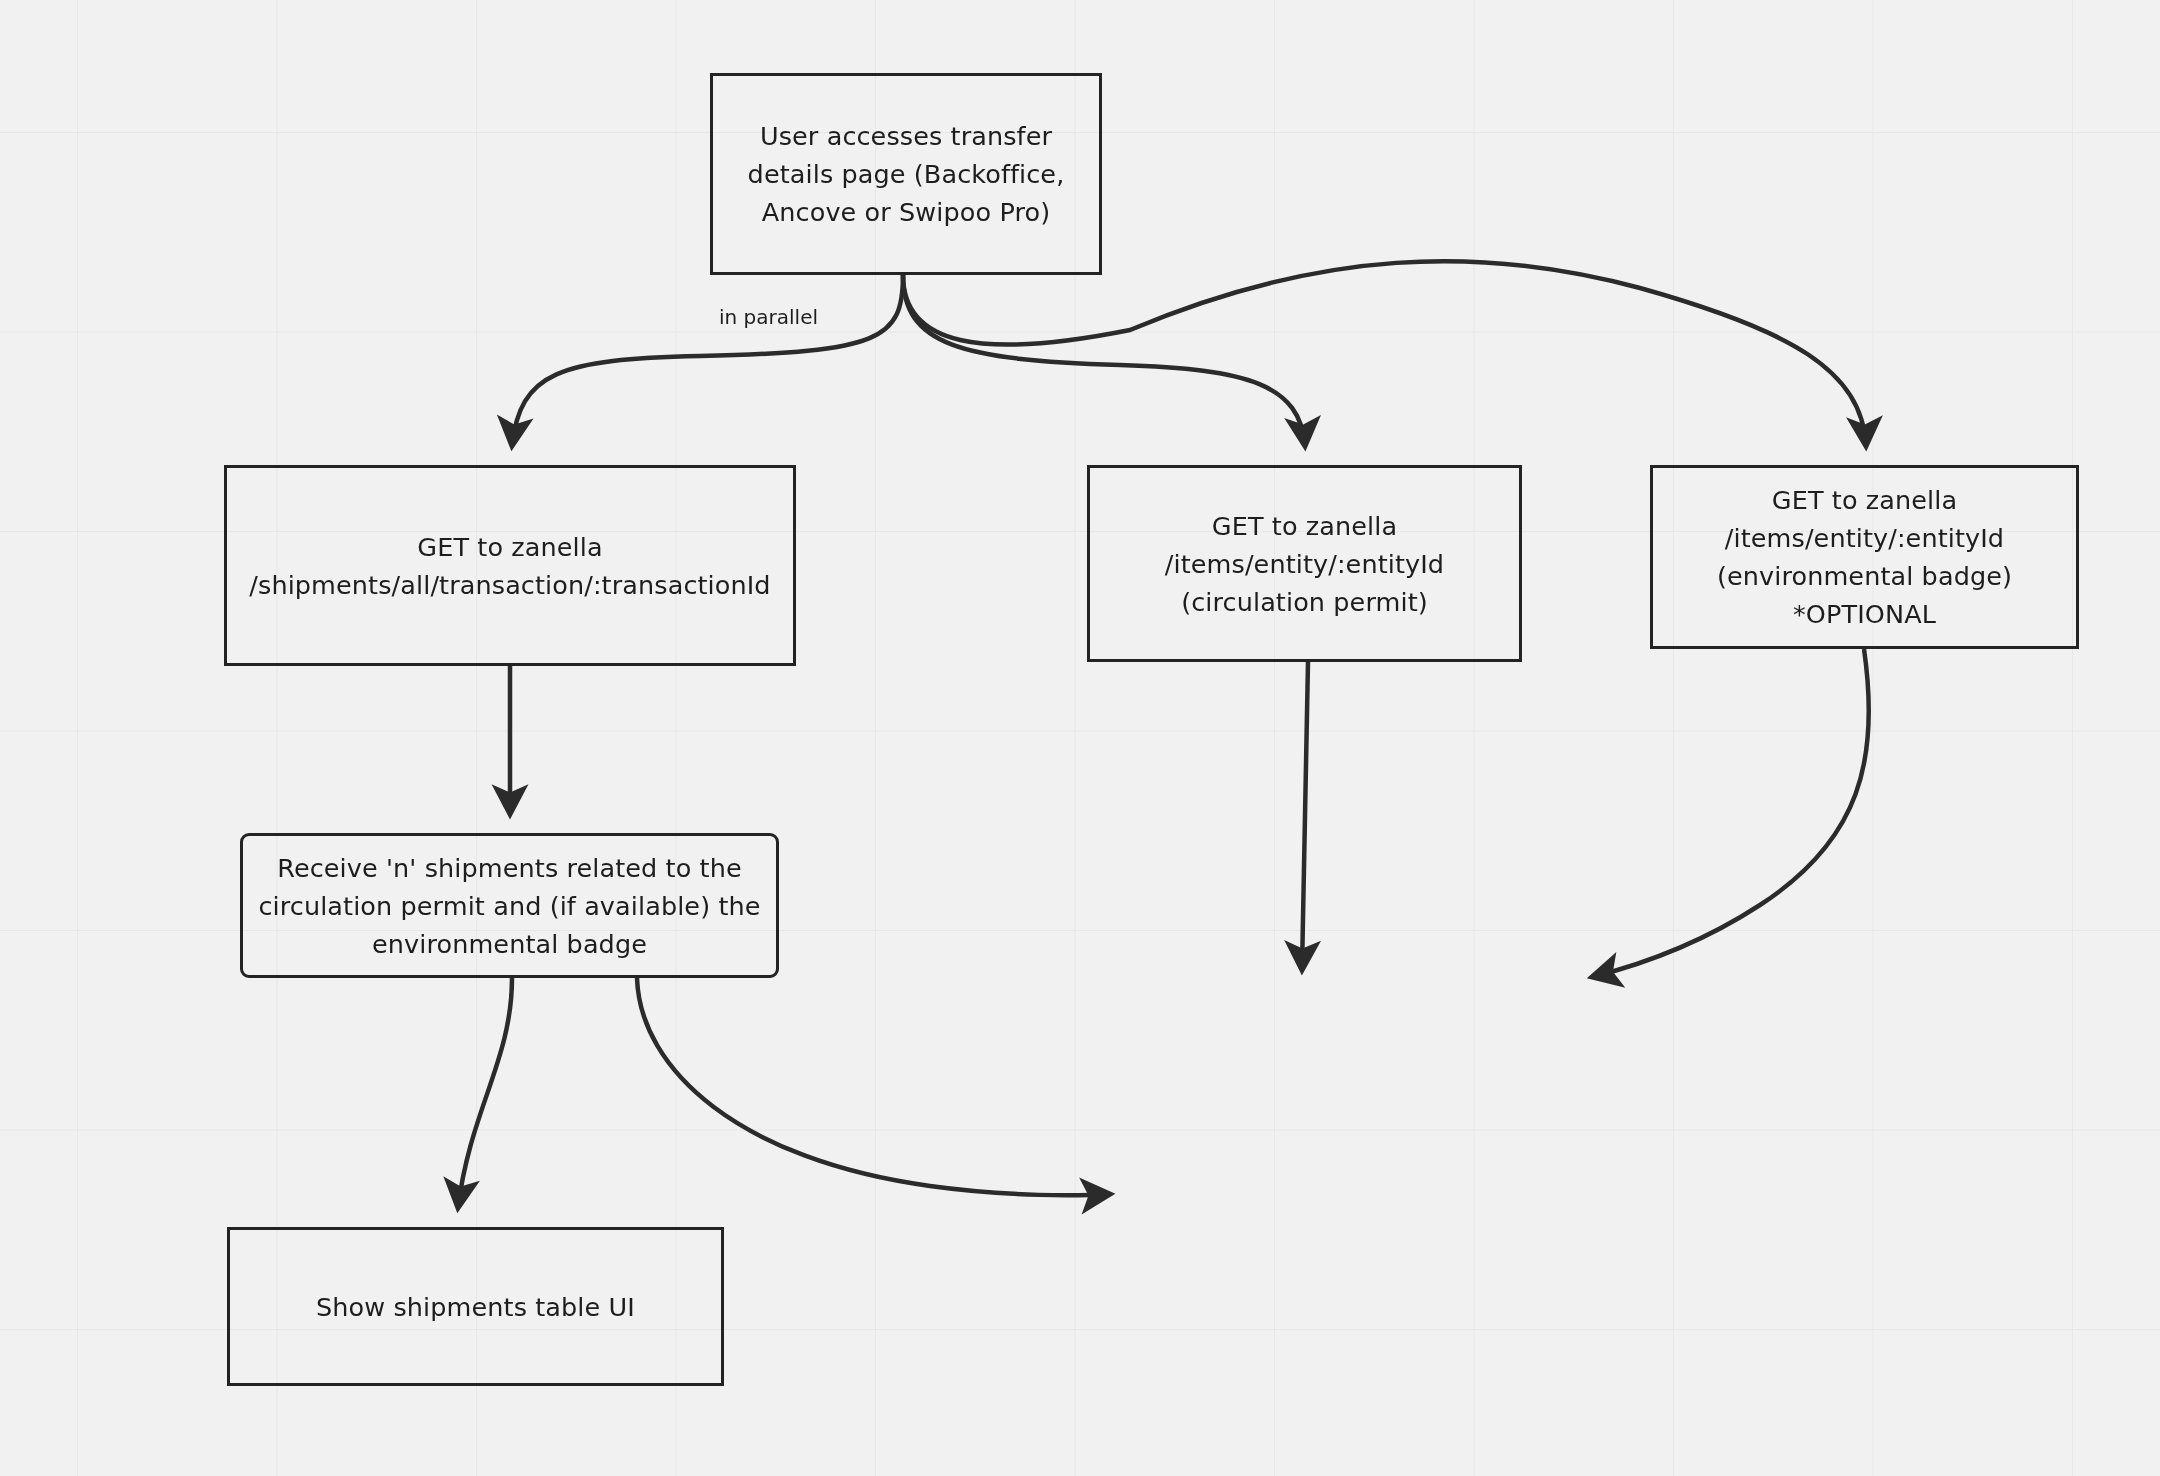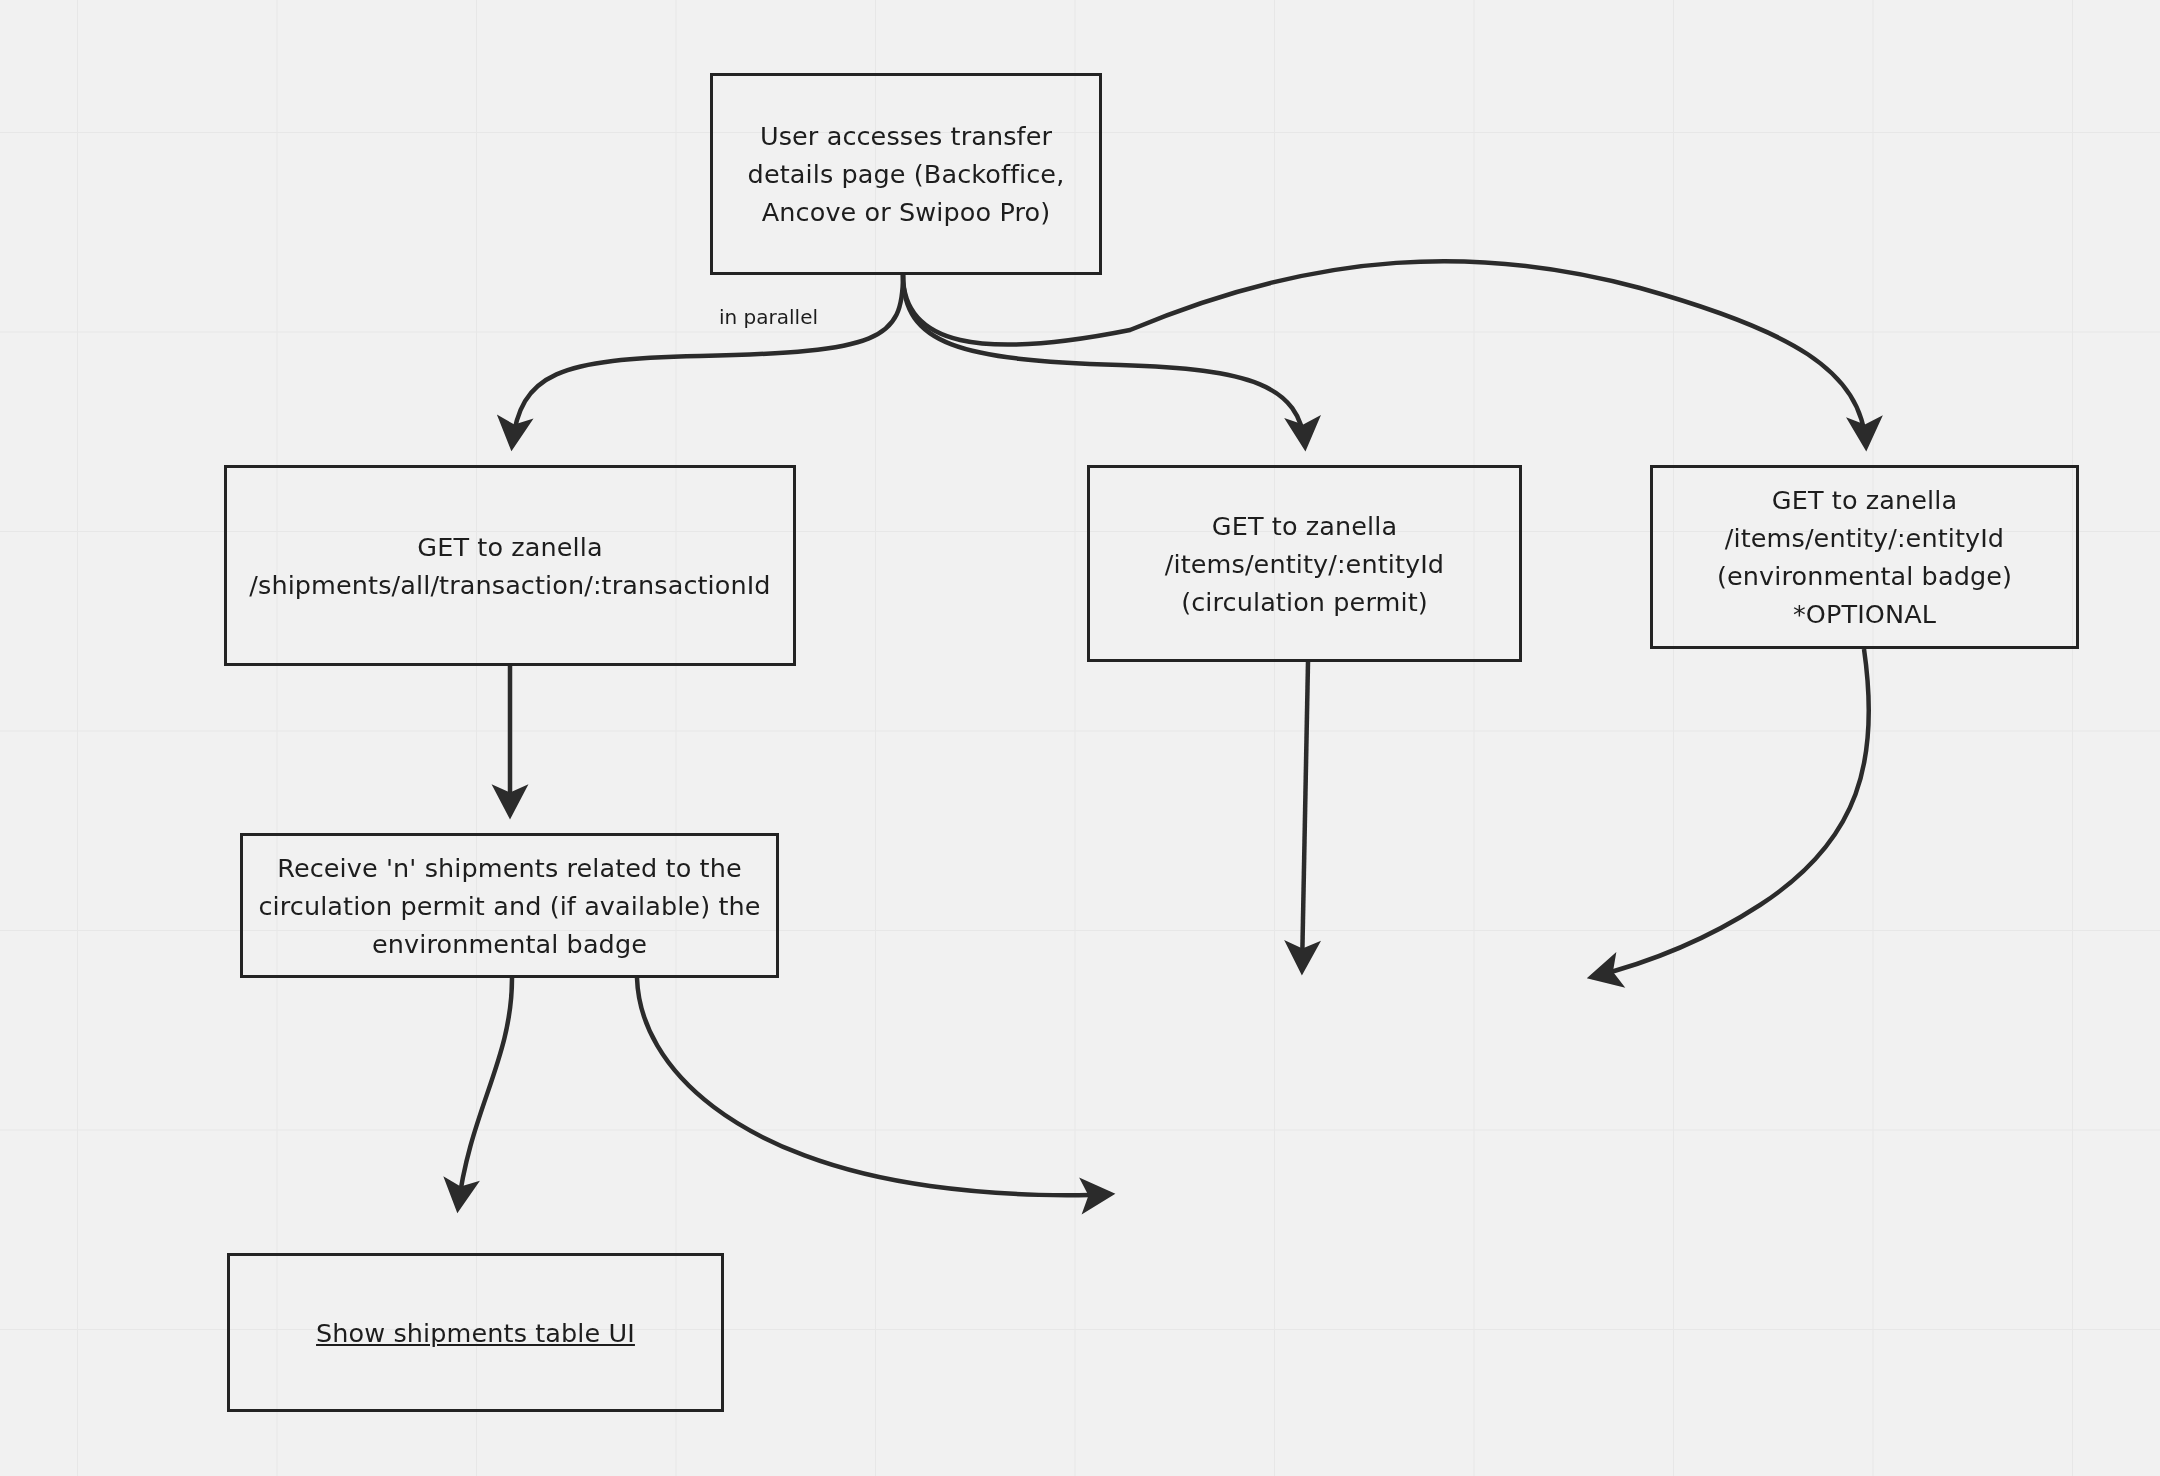--- a/index.html
+++ b/index.html
@@ -48,23 +48,23 @@
     color: #1d1d1d;
     font-size: 20px;
     line-height: 34px;
     white-space: nowrap;
   }
   
   #node-start        { left: 710px;  top: 73px;   width: 392px; height: 202px; }
   #node-get-shipments{ left: 224px;  top: 465px;  width: 572px; height: 201px; }
   #node-get-permit   { left: 1087px; top: 465px;  width: 435px; height: 197px; }
   #node-get-badge    { left: 1650px; top: 465px;  width: 429px; height: 184px; }
-  #node-receive      { left: 240px;  top: 833px;  width: 539px; height: 145px; }
+  #node-receive      { left: 240px;  top: 833px;  width: 539px; height: 145px; border-radius: 9px; }
   #node-show-items   { left: 1127px; top: 990px;  width: 659px; height: 301px; }
-  #node-show-table   { left: 227px;  top: 1253px; width: 497px; height: 159px; text-decoration: underline; }
+  #node-show-table   { left: 227px;  top: 1227px; width: 497px; height: 159px; }
   #label-in-parallel { left: 719px;  top: 300px; }
 </style>
 </head>
 <body>
 
 <div id="canvas">
 
   <svg class="edges" viewBox="0 0 2160 1476" width="2160" height="1476" xmlns="http://www.w3.org/2000/svg">
     <defs>
       <marker id="arrowhead" markerWidth="9" markerHeight="9" refX="7.2" refY="4.5" orient="auto" markerUnits="strokeWidth">

